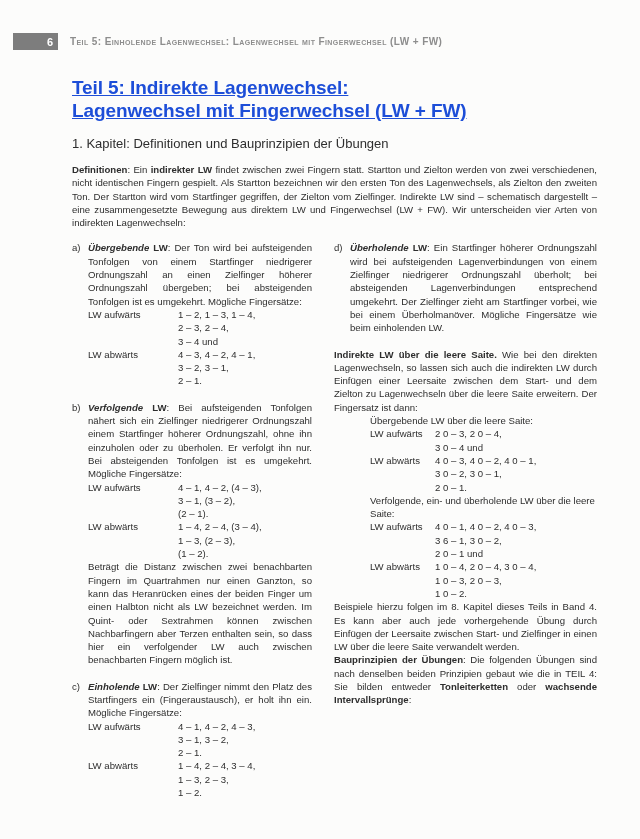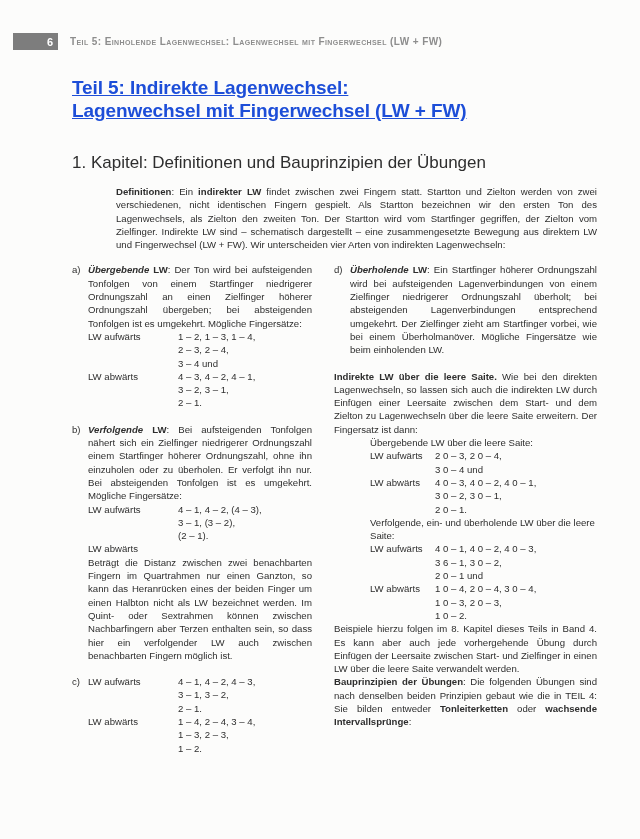--- a/index.html
+++ b/index.html
@@ -12,25 +12,25 @@
   .page-num-box { width:45px; height:17px; background:#7d7d7d; display:flex; align-items:center;
                   justify-content:flex-end; padding-right:5px; }
   .page-num-box span { font-size:11px; font-weight:700; color:#ffffff; }
   .running-head { margin-left:12px; font-size:10px; font-weight:700; color:#8d8d8d;
                   font-variant:small-caps; letter-spacing:0.4px; white-space:nowrap; }
 
   
   .content { position:absolute; left:72px; top:76px; width:525px; }
   .title { font-size:19px; line-height:23px; font-weight:700; color:#1d4ed8; letter-spacing:-0.1px;text-decoration:underline; }
   .title .t-line { display:block; }
-  .chapter { margin-top:31px; font-size:17px; font-weight:400; color:#2e2e2e; }
+  .chapter { margin-top:14px; font-size:13px; font-weight:400; color:#2e2e2e; }
 
   .bodytxt { font-size:9.6px; line-height:13.3px; }
   .para { text-align:justify; }
-  .intro { margin-top:12px;margin-left:44px; }
+  .intro { margin-top:12px; }
 
   .columns { display:flex; margin-top:12px; }
   .col-left  { width:240px; margin-right:22px; flex:none; }
   .col-right { width:263px; flex:none; }
 
   .def-item { position:relative; padding-left:16px; margin-bottom:13px; }
   .def-item .marker { position:absolute; left:0; top:0; }
   .def-item.last { margin-bottom:0; }
 
   .fing-row { display:flex; text-align:left; }
@@ -102,27 +102,33 @@
           <div class="fing-row">
             <span class="fing-label">LW aufwärts</span>
             <span class="fing-lines">
               <span class="fline">4 – 1, 4 – 2, (4 – 3),</span>
               <span class="fline">3 – 1, (3 – 2),</span>
               <span class="fline">(2 – 1).</span>
             </span>
           </div>
           <div class="fing-row">
             <span class="fing-label">LW abwärts</span>
+            <span class="fing-lines">
+              <span class="fline">1 – 4, 2 – 4, (3 – 4),</span>
+              <span class="fline">1 – 3, (2 – 3),</span>
+              <span class="fline">(1 – 2).</span>
+            </span>
           </div>
         </div>
         <p class="para">Beträgt die Distanz zwischen zwei benachbarten Fingern im Quartrahmen nur einen Ganzton, so kann das Heranrücken eines der beiden Finger um einen Halbton nicht als LW bezeichnet werden. Im Quint- oder Sextrahmen können zwischen Nachbarfingern aber Terzen enthalten sein, so dass hier ein verfolgender LW auch zwischen benachbarten Fingern möglich ist.</p>
       </section>
 
       <section class="def-item last">
         <span class="marker">c)</span>
+        <p class="para"><span class="s-bi">Einholende</span><span class="s-b"> LW</span><span class="s-n">: Der Zielfinger nimmt den Platz des Startfingers ein (Fingeraustausch), er holt ihn ein. Mögliche Fingersätze:</span></p>
         <div>
           <div class="fing-row">
             <span class="fing-label">LW aufwärts</span>
             <span class="fing-lines">
               <span class="fline">4 – 1, 4 – 2, 4 – 3,</span>
               <span class="fline">3 – 1, 3 – 2,</span>
               <span class="fline">2 – 1.</span>
             </span>
           </div>
           <div class="fing-row">

